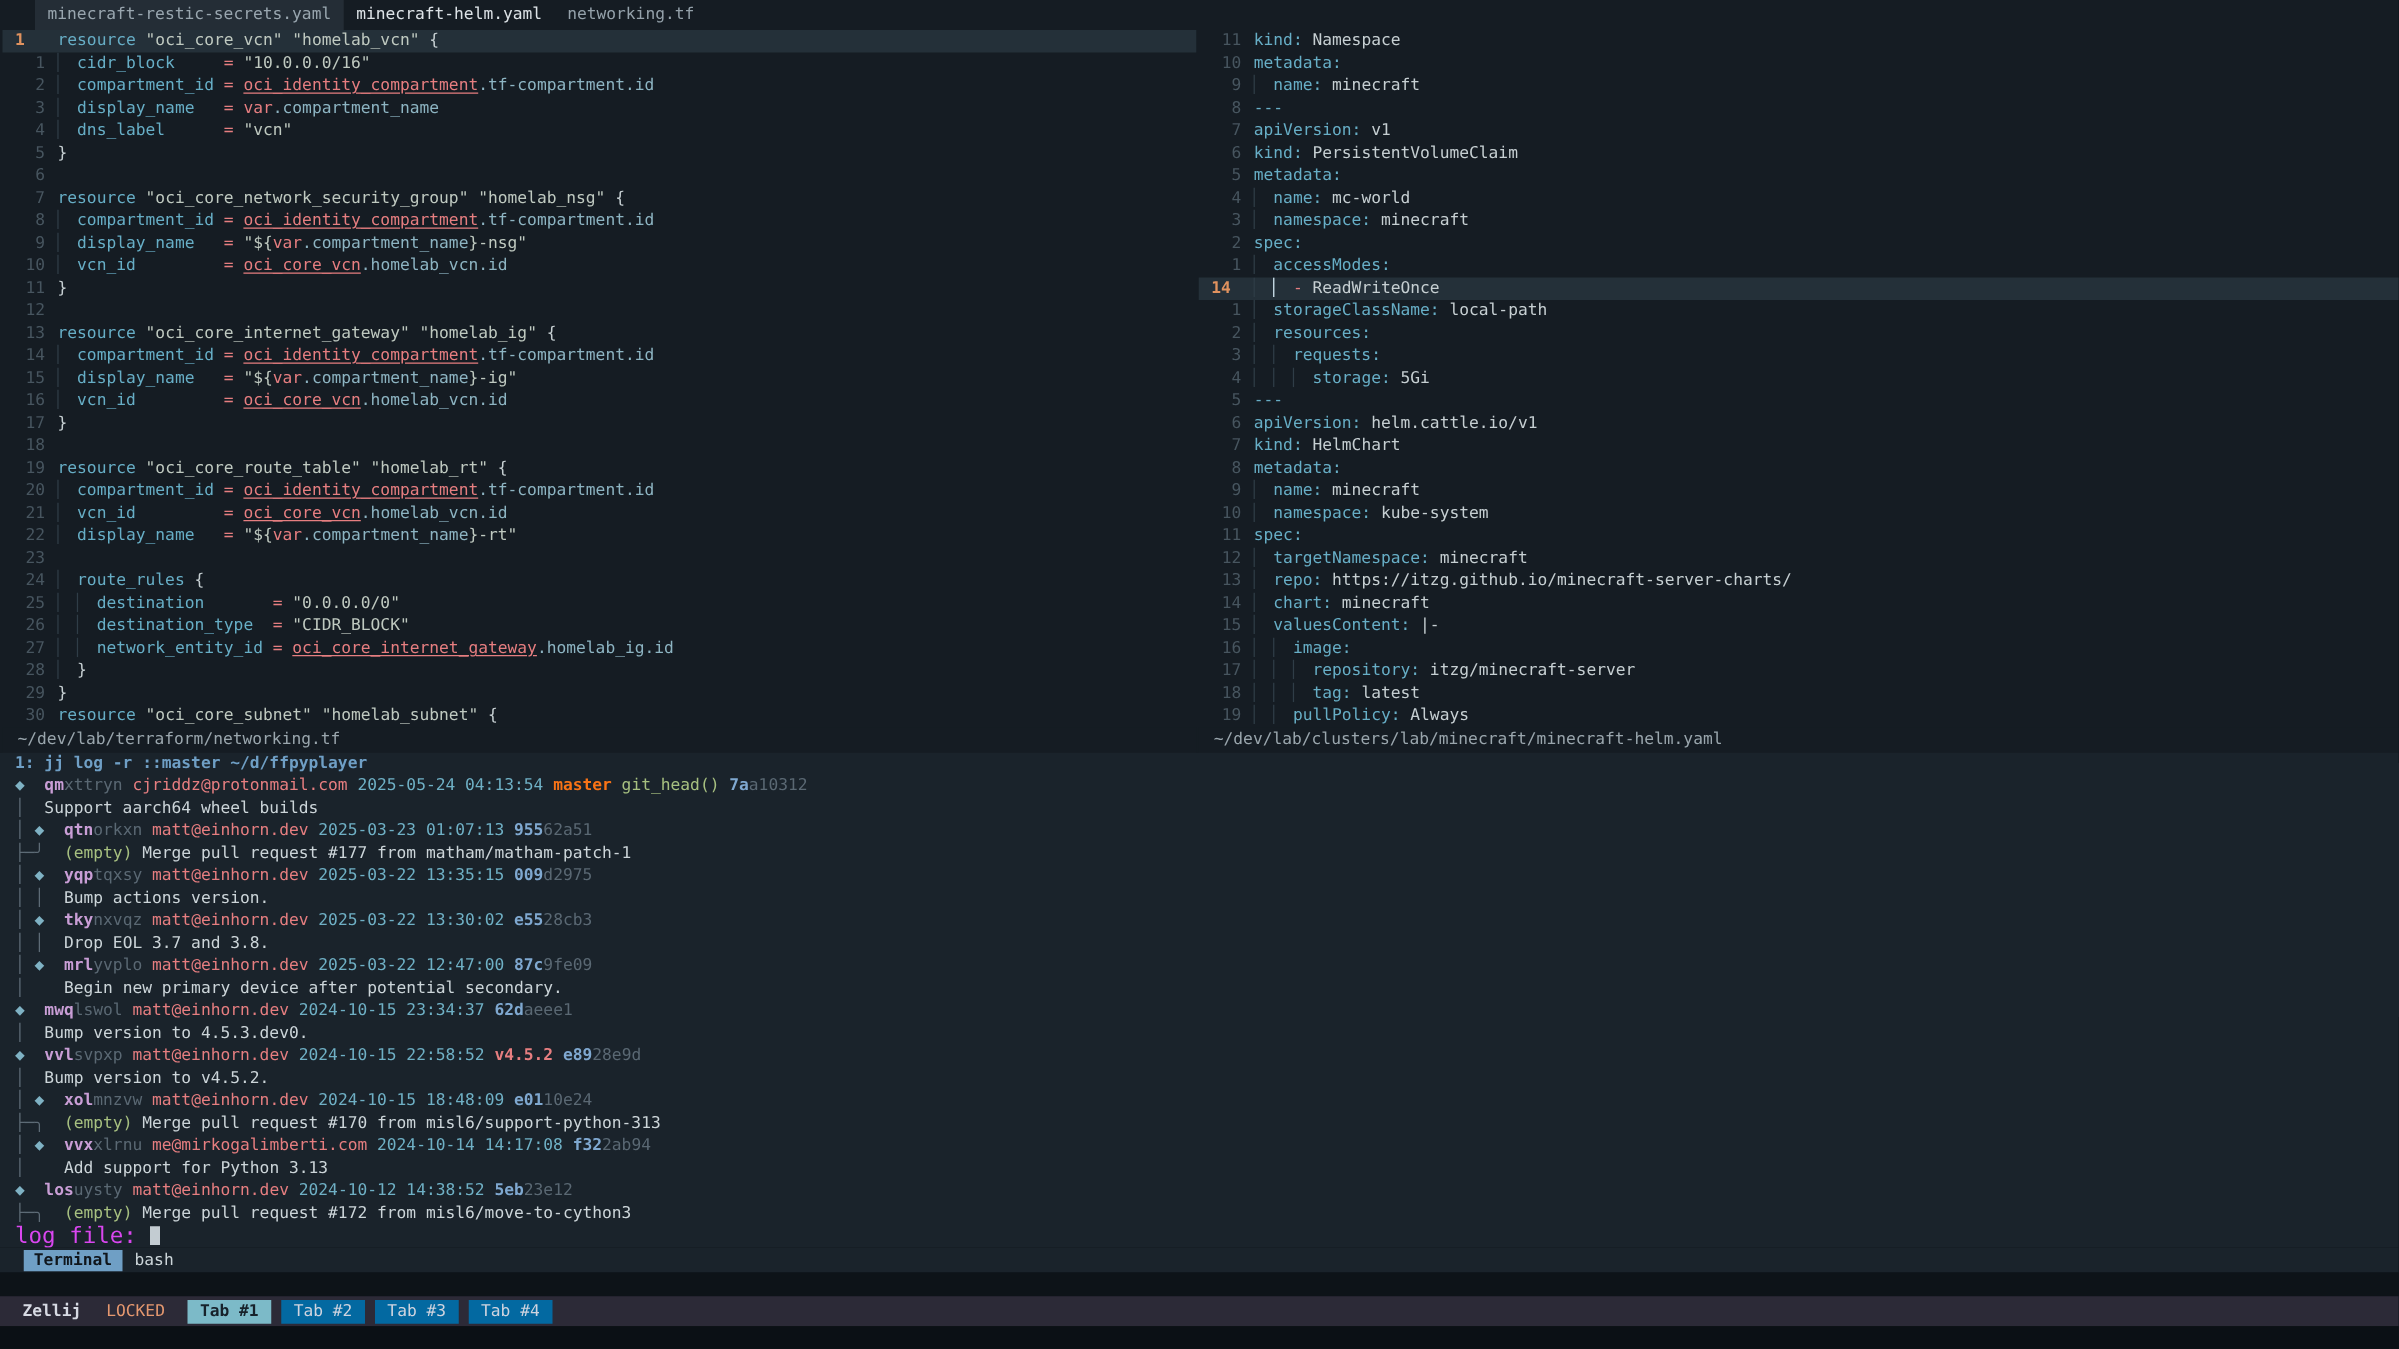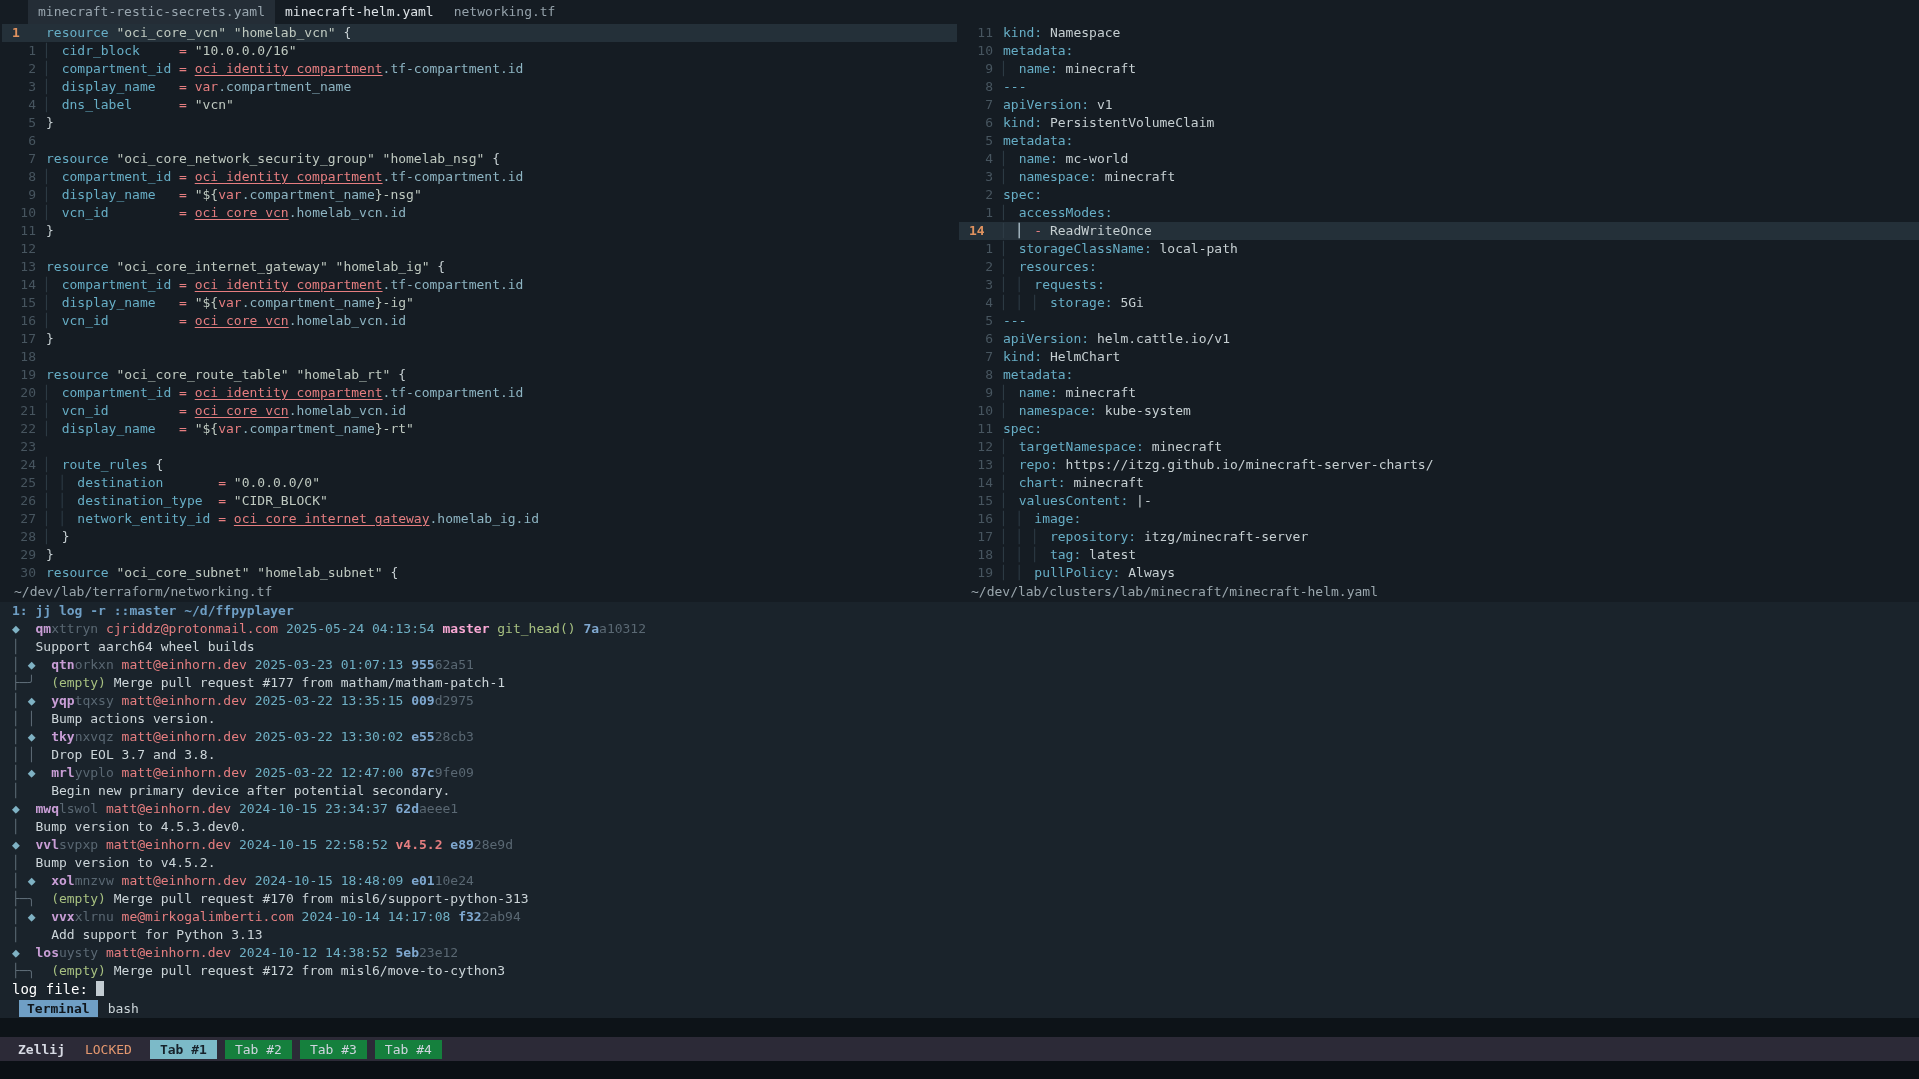--- a/index.html
+++ b/index.html
@@ -38,49 +38,49 @@
   .sg-ref{color:#e67e80;text-decoration:underline;text-underline-offset:2px}
   .sg-var{color:#e67e80}
   .sg-refr{color:#8db4c2}
   .sg-guide{color:#2f3d47}
   .sg-cbar{color:#cfe3ee}
   .sg-doc{color:#67aec6}
 
   
   .terminal{background:#1a232b;padding-left:12px}
   .term-title{height:18px;line-height:18px;font-size:13px;color:#6f9fc5;font-weight:bold;white-space:pre}
-  .term-prompt{height:18px;line-height:18px;font-size:14px;color:#ffffff;white-space:pre}
+  .term-prompt{height:18px;line-height:18px;font-size:18px;color:#d946ef;white-space:pre}
   .cursor-block{display:inline-block;width:8px;height:15px;background:#c3ccd2;vertical-align:-2px}
   .sg-g{color:#5d6b76}
   .sg-node{color:#7fb2c4}
   .sg-cidp{color:#c99ed6;font-weight:bold}
   .sg-cidr{color:#5a6873}
   .sg-em{color:#e67e80}
   .sg-dt{color:#6fb0c5}
-  .sg-bm{color:#f9a8d4;font-weight:bold}
+  .sg-bm{color:#f97316;font-weight:bold}
   .sg-tag{color:#e67e80;font-weight:bold}
   .sg-gh{color:#a7c080}
   .sg-hp{color:#7fa8d0;font-weight:bold}
   .sg-hr{color:#5a6873}
   .sg-de{color:#ccd5d9}
   .sg-emp{color:#a7c080}
 
   
   .pane-footer{background:#1a232b;height:20px;display:flex;align-items:center;padding-left:19px;font-size:13px;gap:10px}
   .chip{background:#6f9fc5;color:#10161c;font-weight:bold;padding:1px 8px;white-space:pre}
   .shell-label{color:#ccd5d9;white-space:pre}
 
   .gap{height:19px;background:#0d1318}
 
   
   .statusbar{height:24px;background:#2c2a37;display:flex;align-items:center;padding-left:8px;font-size:13px}
   .sb-app{color:#d7dae3;font-weight:bold;padding:0 10px;white-space:pre}
   .sb-mode{color:#e5986f;font-weight:normal;padding:0 10px;white-space:pre}
   .sb-tabs{display:flex;align-items:flex-start}
-  .sbtab{margin-left:8px;padding:2px 10px;background:#15803d;color:#d0d4df;white-space:pre;cursor:default}
+  .sbtab{margin-left:8px;padding:2px 10px;background:#0369a1;color:#d0d4df;white-space:pre;cursor:default}
   .sbtab.active{background:#7cbac8;color:#17222b;font-weight:bold}
   .bottom-strip{height:18px;background:#0b1015;flex:1}
 </style>
 </head>
 <body>
 
 <div class="screen">
 
   <div class="bufferline">
       <span class="tab boxed">minecraft-restic-secrets.yaml</span>

